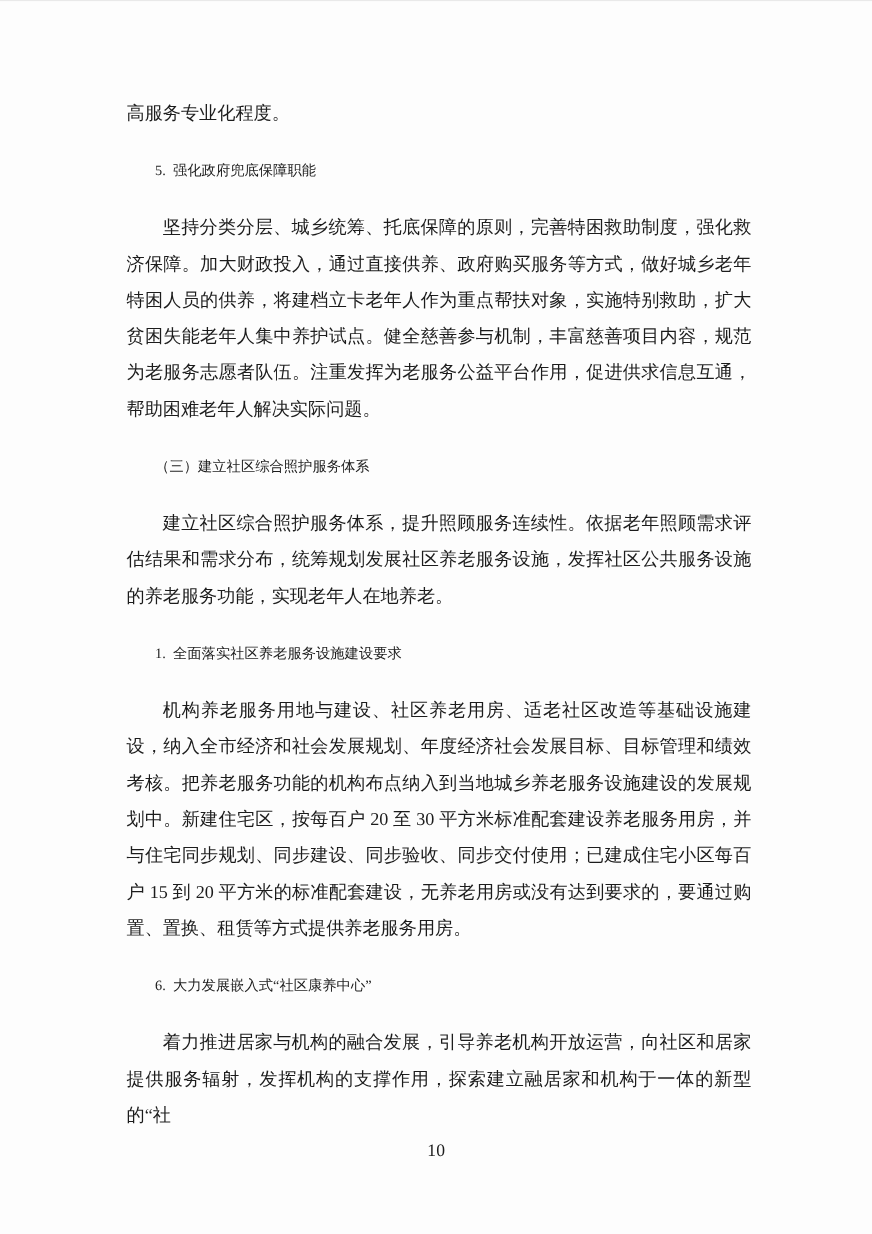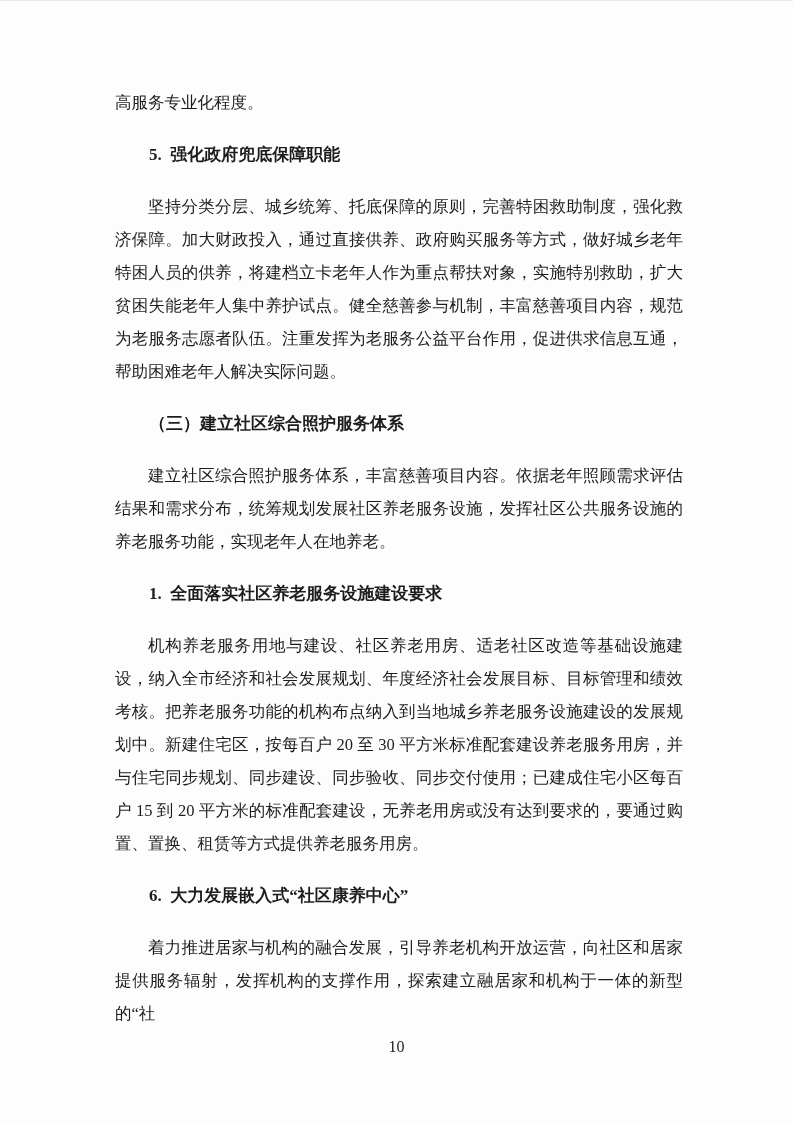--- a/index.html
+++ b/index.html
@@ -31,23 +31,23 @@
     line-height: 33px;
     text-align: justify;
     text-indent: 2em;
     word-break: break-all;
   }
   .para.cont {
     text-indent: 0;
   }
   .heading {
     margin: 19px 0;
-    font-size: 17px;
+    font-size: 13px;
     line-height: 33px;
-    font-weight: 700;
+    font-weight: 400;
     text-indent: 2em;
     white-space: pre-wrap;
   }
   .footer {
     position: absolute;
     left: 0;
     top: 1018px;
     width: 100%;
     text-align: center;
     font-size: 16px;
@@ -61,21 +61,21 @@
 <div class="page">
   <div class="content">
     <p class="para cont">高服务专业化程度。</p>
 
     <h3 class="heading">5.  强化政府兜底保障职能</h3>
 
     <p class="para">坚持分类分层、城乡统筹、托底保障的原则，完善特困救助制度，强化救济保障。加大财政投入，通过直接供养、政府购买服务等方式，做好城乡老年特困人员的供养，将建档立卡老年人作为重点帮扶对象，实施特别救助，扩大贫困失能老年人集中养护试点。健全慈善参与机制，丰富慈善项目内容，规范为老服务志愿者队伍。注重发挥为老服务公益平台作用，促进供求信息互通，帮助困难老年人解决实际问题。</p>
 
     <h3 class="heading">（三）建立社区综合照护服务体系</h3>
 
-    <p class="para">建立社区综合照护服务体系，丰富慈善项目内容。依据老年照顾需求评估结果和需求分布，统筹规划发展社区养老服务设施，发挥社区公共服务设施的养老服务功能，实现老年人在地养老。</p>
+    <p class="para">建立社区综合照护服务体系，提升照顾服务连续性。依据老年照顾需求评估结果和需求分布，统筹规划发展社区养老服务设施，发挥社区公共服务设施的养老服务功能，实现老年人在地养老。</p>
 
     <h3 class="heading">1.  全面落实社区养老服务设施建设要求</h3>
 
     <p class="para">机构养老服务用地与建设、社区养老用房、适老社区改造等基础设施建设，纳入全市经济和社会发展规划、年度经济社会发展目标、目标管理和绩效考核。把养老服务功能的机构布点纳入到当地城乡养老服务设施建设的发展规划中。新建住宅区，按每百户 20 至 30 平方米标准配套建设养老服务用房，并与住宅同步规划、同步建设、同步验收、同步交付使用；已建成住宅小区每百户 15 到 20 平方米的标准配套建设，无养老用房或没有达到要求的，要通过购置、置换、租赁等方式提供养老服务用房。</p>
 
     <h3 class="heading">6.  大力发展嵌入式“社区康养中心”</h3>
 
     <p class="para">着力推进居家与机构的融合发展，引导养老机构开放运营，向社区和居家提供服务辐射，发挥机构的支撑作用，探索建立融居家和机构于一体的新型的“社</p>
   </div>
 

